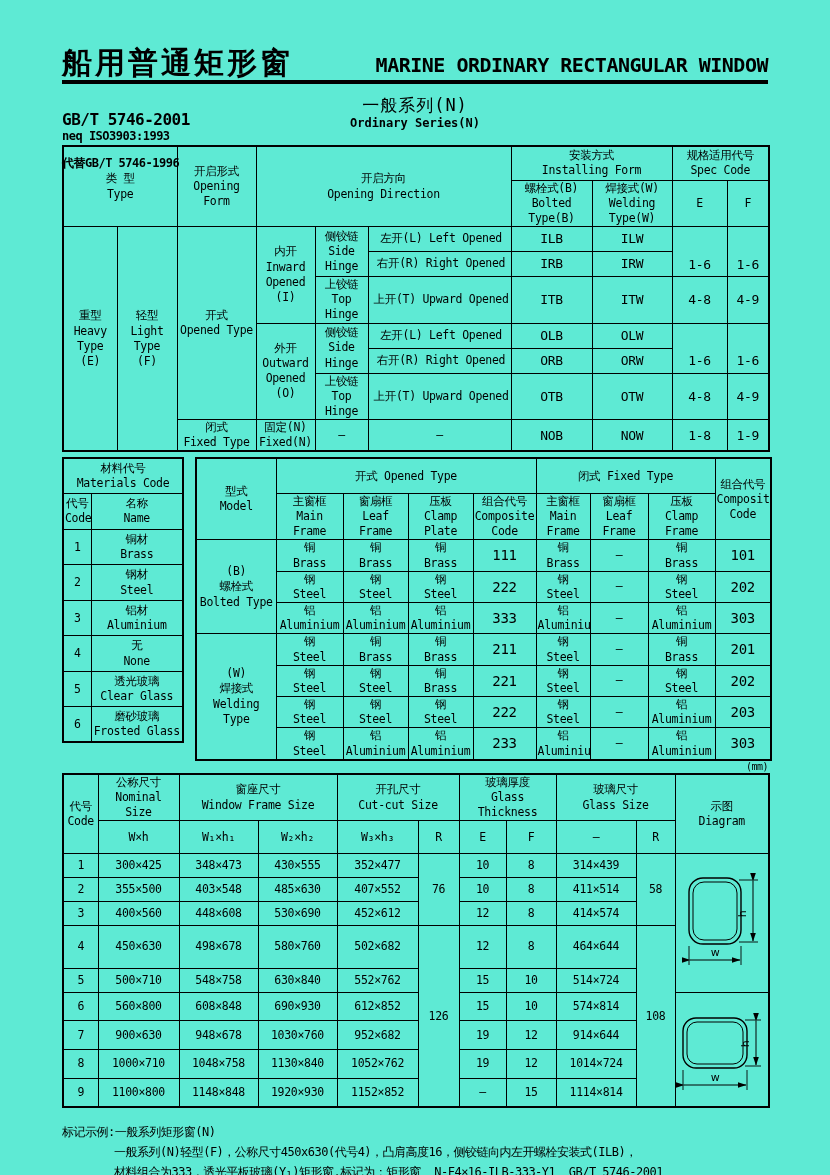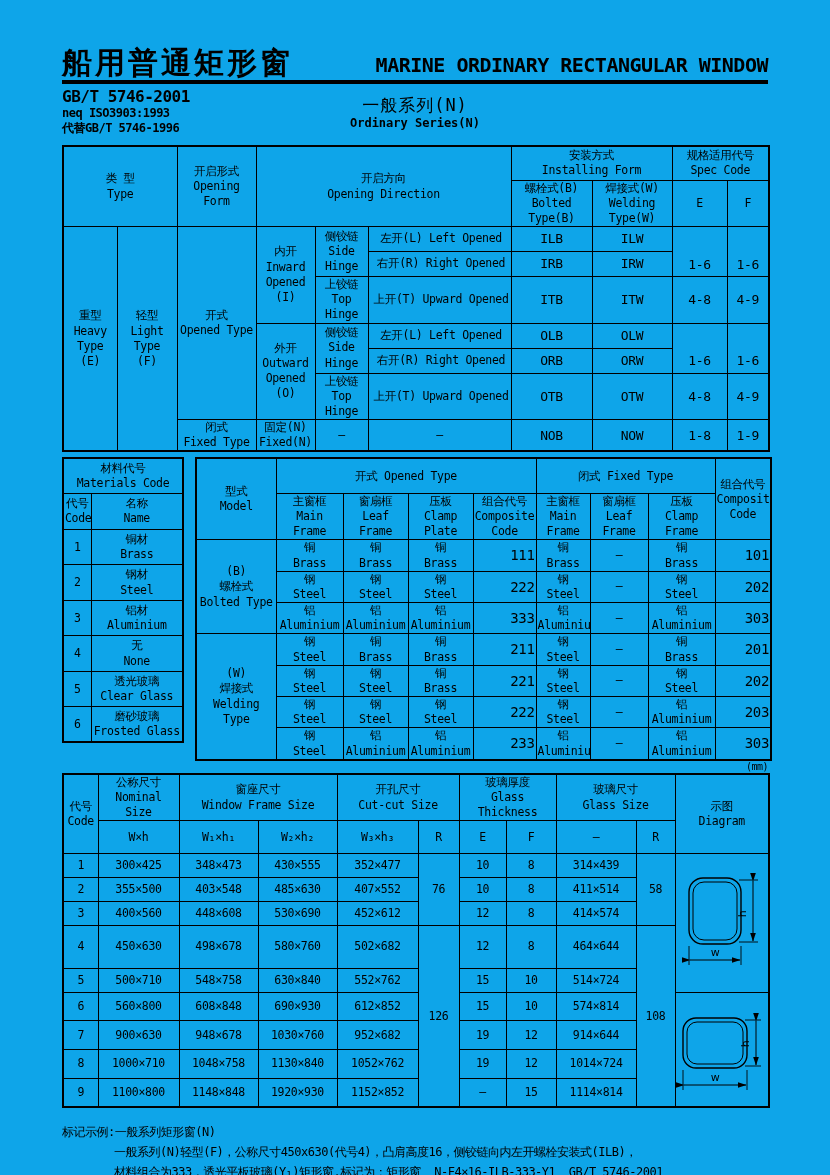--- a/index.html
+++ b/index.html
@@ -2,32 +2,32 @@
 <html><head>
 <meta charset="utf-8">
 <style>
   * { box-sizing: border-box; margin: 0; padding: 0; }
   html,body { background:#ffffff; }
   body {
     width: 830px; height: 1175px;
     color: #000;
     font-family: "DejaVu Sans Mono", "DejaVu Sans", "Liberation Sans", sans-serif;
   }
-  .page { position: relative; width: 830px; height: 1175px; overflow: hidden; background:#0ea5e9; }
+  .page { position: relative; width: 830px; height: 1175px; overflow: hidden; background:#5eead4; }
   .content { position: absolute; left: 62px; top: 0; width: 706px; }
 
   
   .title-row { margin-top: 36px; height: 42px; display: flex; justify-content: space-between; align-items: flex-end; }
   .title-zh { font-size: 30px; font-weight: bold; letter-spacing: 3px; line-height: 1; }
   .title-en { font-size: 20px; font-weight: bold; letter-spacing: -0.5px; line-height: 1.1; padding-bottom: 2px; text-align: right; }
   .rule-thick { border-top: 4px solid #000; margin-top: 2px; }
   .std-block { position: relative; height: 56px; padding-top: 4px; }
-  .std1 { font-size: 16px; font-weight: bold; letter-spacing: -0.5px; line-height: 18px; }
+  .std1 { font-size: 16px; font-weight: bold; letter-spacing: -0.5px; line-height: 18px; margin-top: 23px; }
   .std2 { font-size: 12px; font-weight: bold; letter-spacing: -0.5px; line-height: 15px; }
-  .std3 { font-size: 12px; font-weight: bold; letter-spacing: -0.5px; line-height: 15px; }
+  .std3 { font-size: 12px; font-weight: bold; letter-spacing: -0.5px; line-height: 15px; margin-top: 12px; }
   .series { position: absolute; left: 0; right: 0; top: 10px; text-align: center; }
   .series-zh { font-size: 17px; line-height: 22px; letter-spacing: 1px; }
   .series-en { font-size: 12px; font-weight: bold; line-height: 14px; }
 
   
   table.t { border-collapse: collapse; table-layout: fixed; border: 2px solid #000; }
   table.t td {
     border: 1.5px solid #000;
     text-align: center; vertical-align: middle;
     white-space: pre-line;
@@ -41,21 +41,21 @@
   .t1 td.dirc { text-align: center; padding-left: 4px; }
   .t1 td.codec { font-size: 13px; }
   .t1 td.vb { vertical-align: bottom; padding-bottom: 3px; margin-left: 38px; }
   .t1 td.spec { font-size: 13px; }
 
   .t2wrap { display: flex; gap: 11px; margin-top: 5px; align-items: flex-start; }
   .tmat { width: 120px; }
   .tmat tr.hr1 { height: 35px; } .tmat tr.hr2 { height: 36px; } .tmat tr.mr { height: 35.5px; }
   .t2 { width: 575px; }
   .t2 tr.hr1 { height: 35px; } .t2 tr.hr2 { height: 36px; } .t2 tr.dr { height: 30.4px; }
-  .t2 td.num { font-size: 14px; text-align: right; }
+  .t2 td.num { font-size: 14px; }
 
   .mm-note { height: 12px; line-height: 11px; font-size: 10px; text-align: right; letter-spacing: -0.5px; }
 
   .t3 { width: 706px; }
   .t3 tr.hr1 { height: 34px; } .t3 tr.hr2 { height: 33px; } .t3 tr.dr { height: 24px; }
   .t3 td { font-size: 13px; letter-spacing: -0.5px; }
   .t3 td.hd { font-size: 11.5px; letter-spacing: -0.3px; }
   .t3 td.diag { padding: 0; vertical-align: middle; }
 
   

